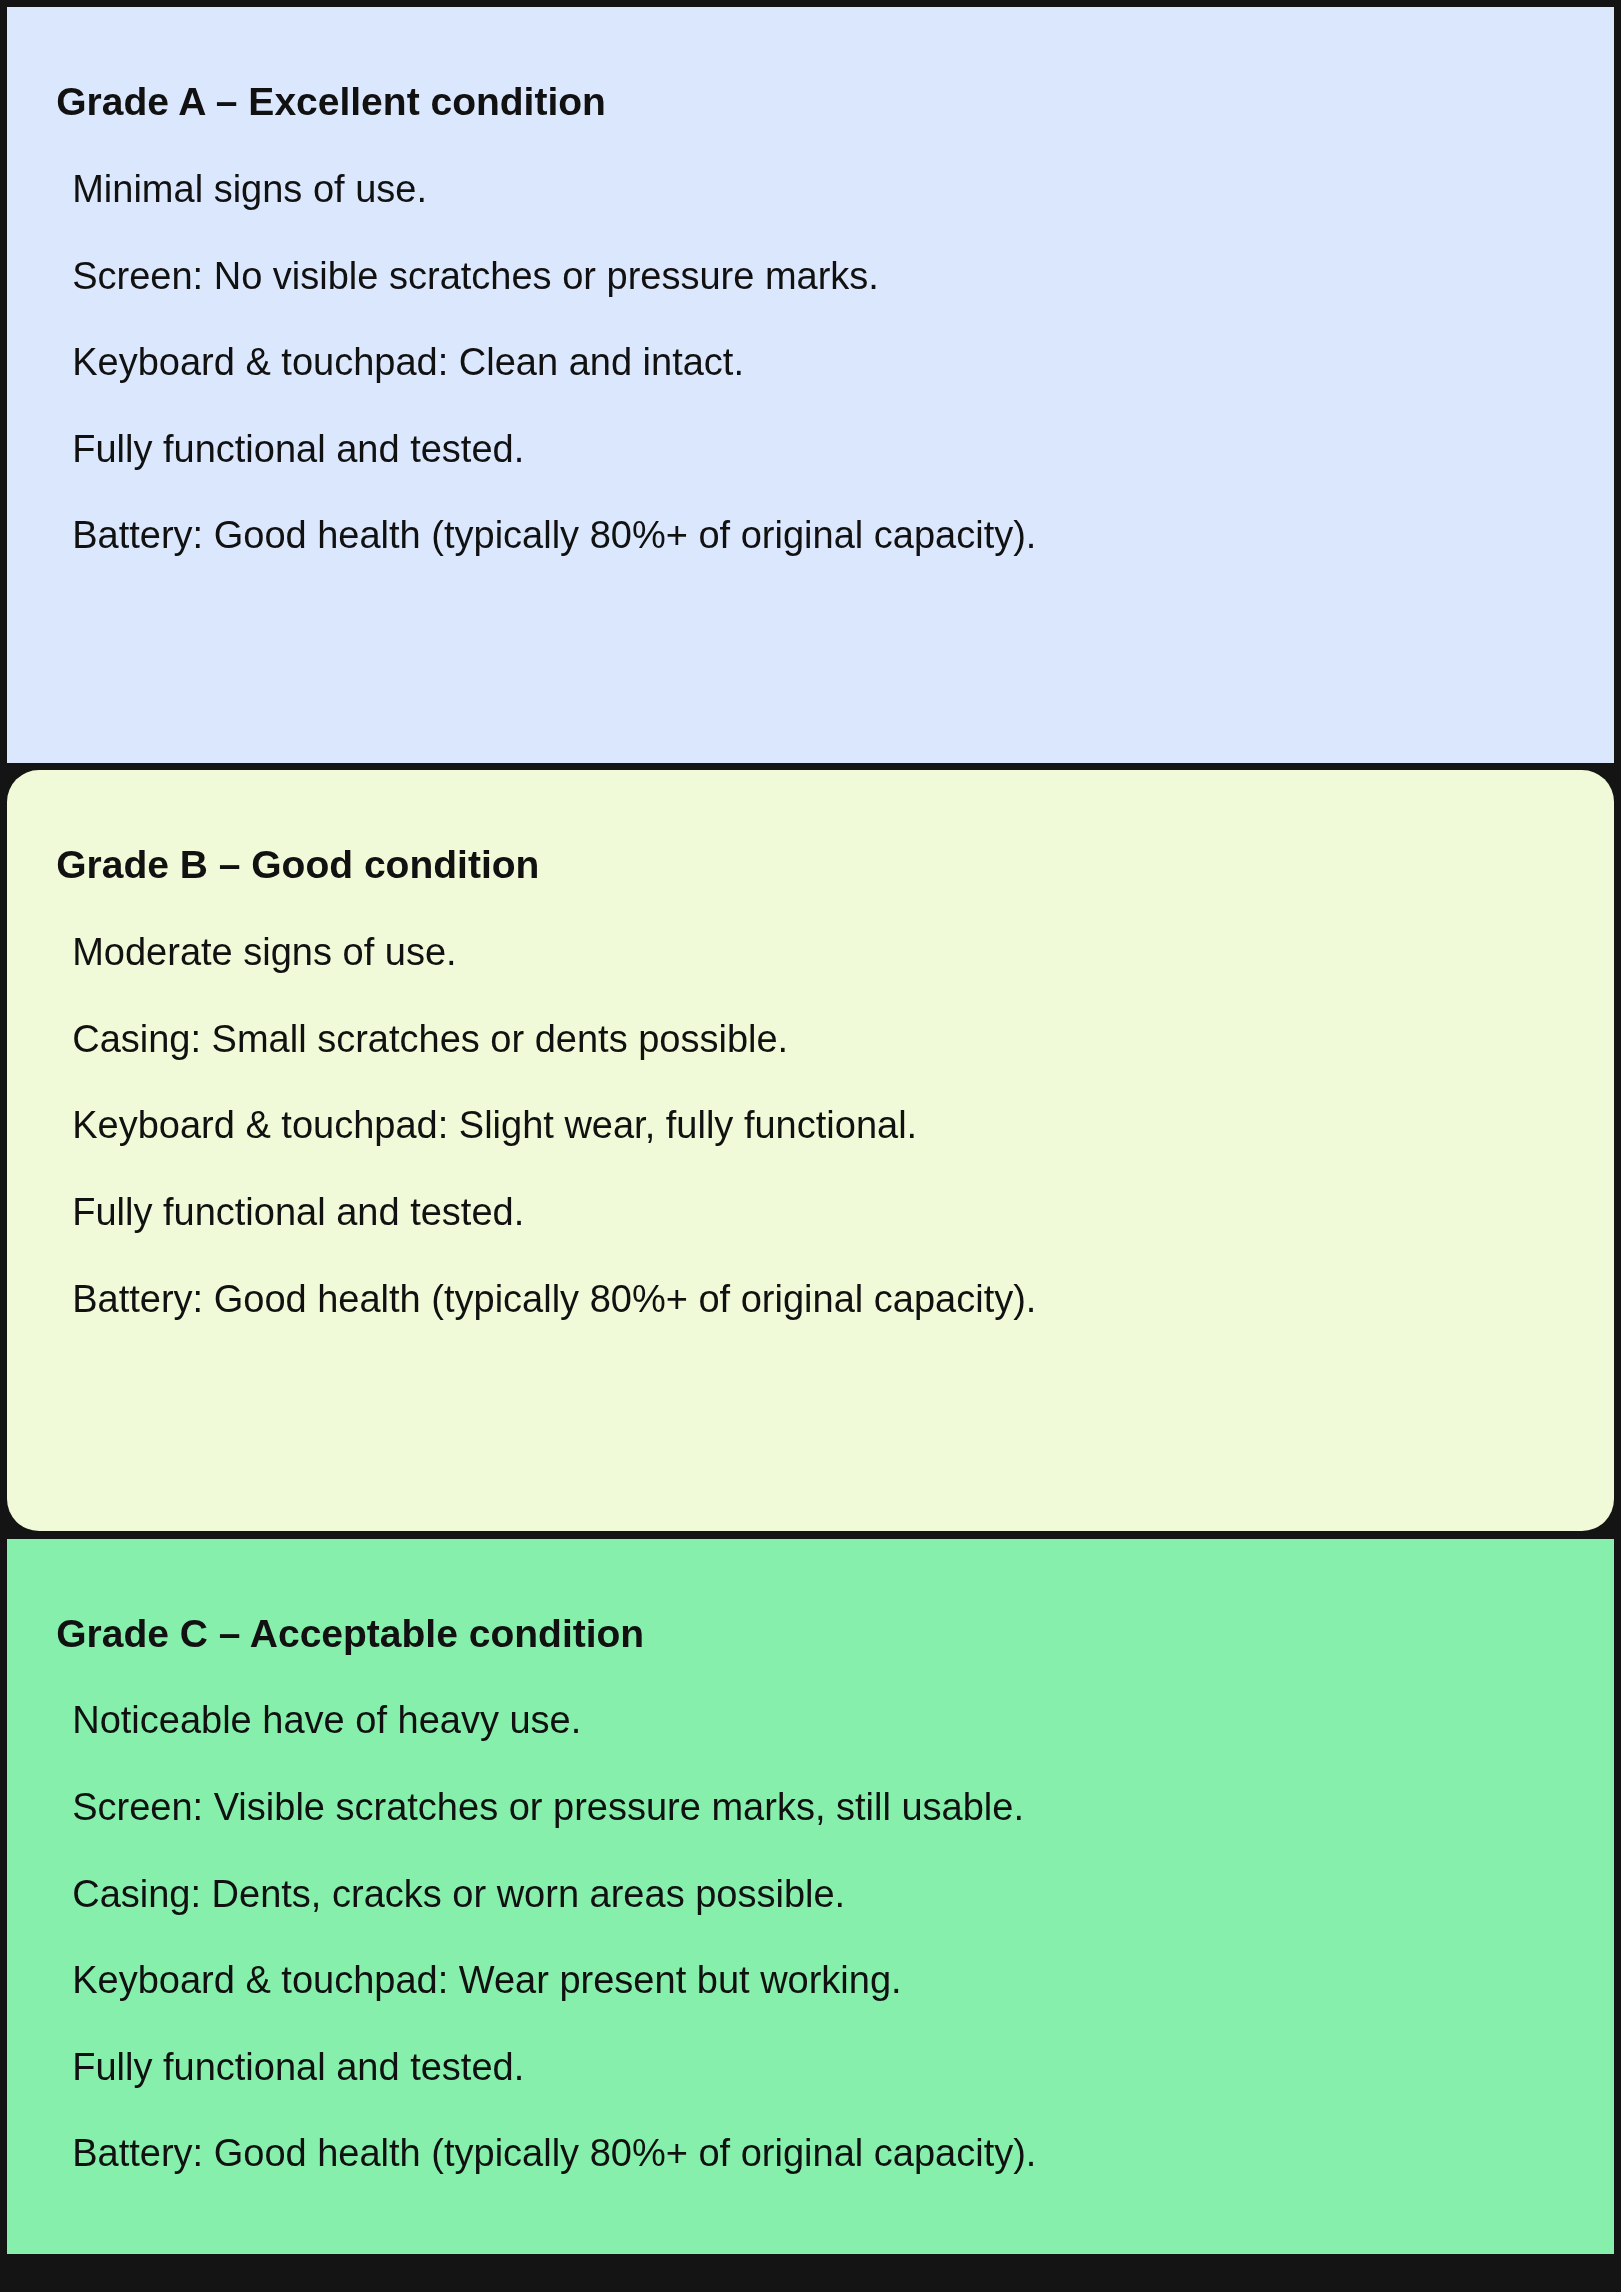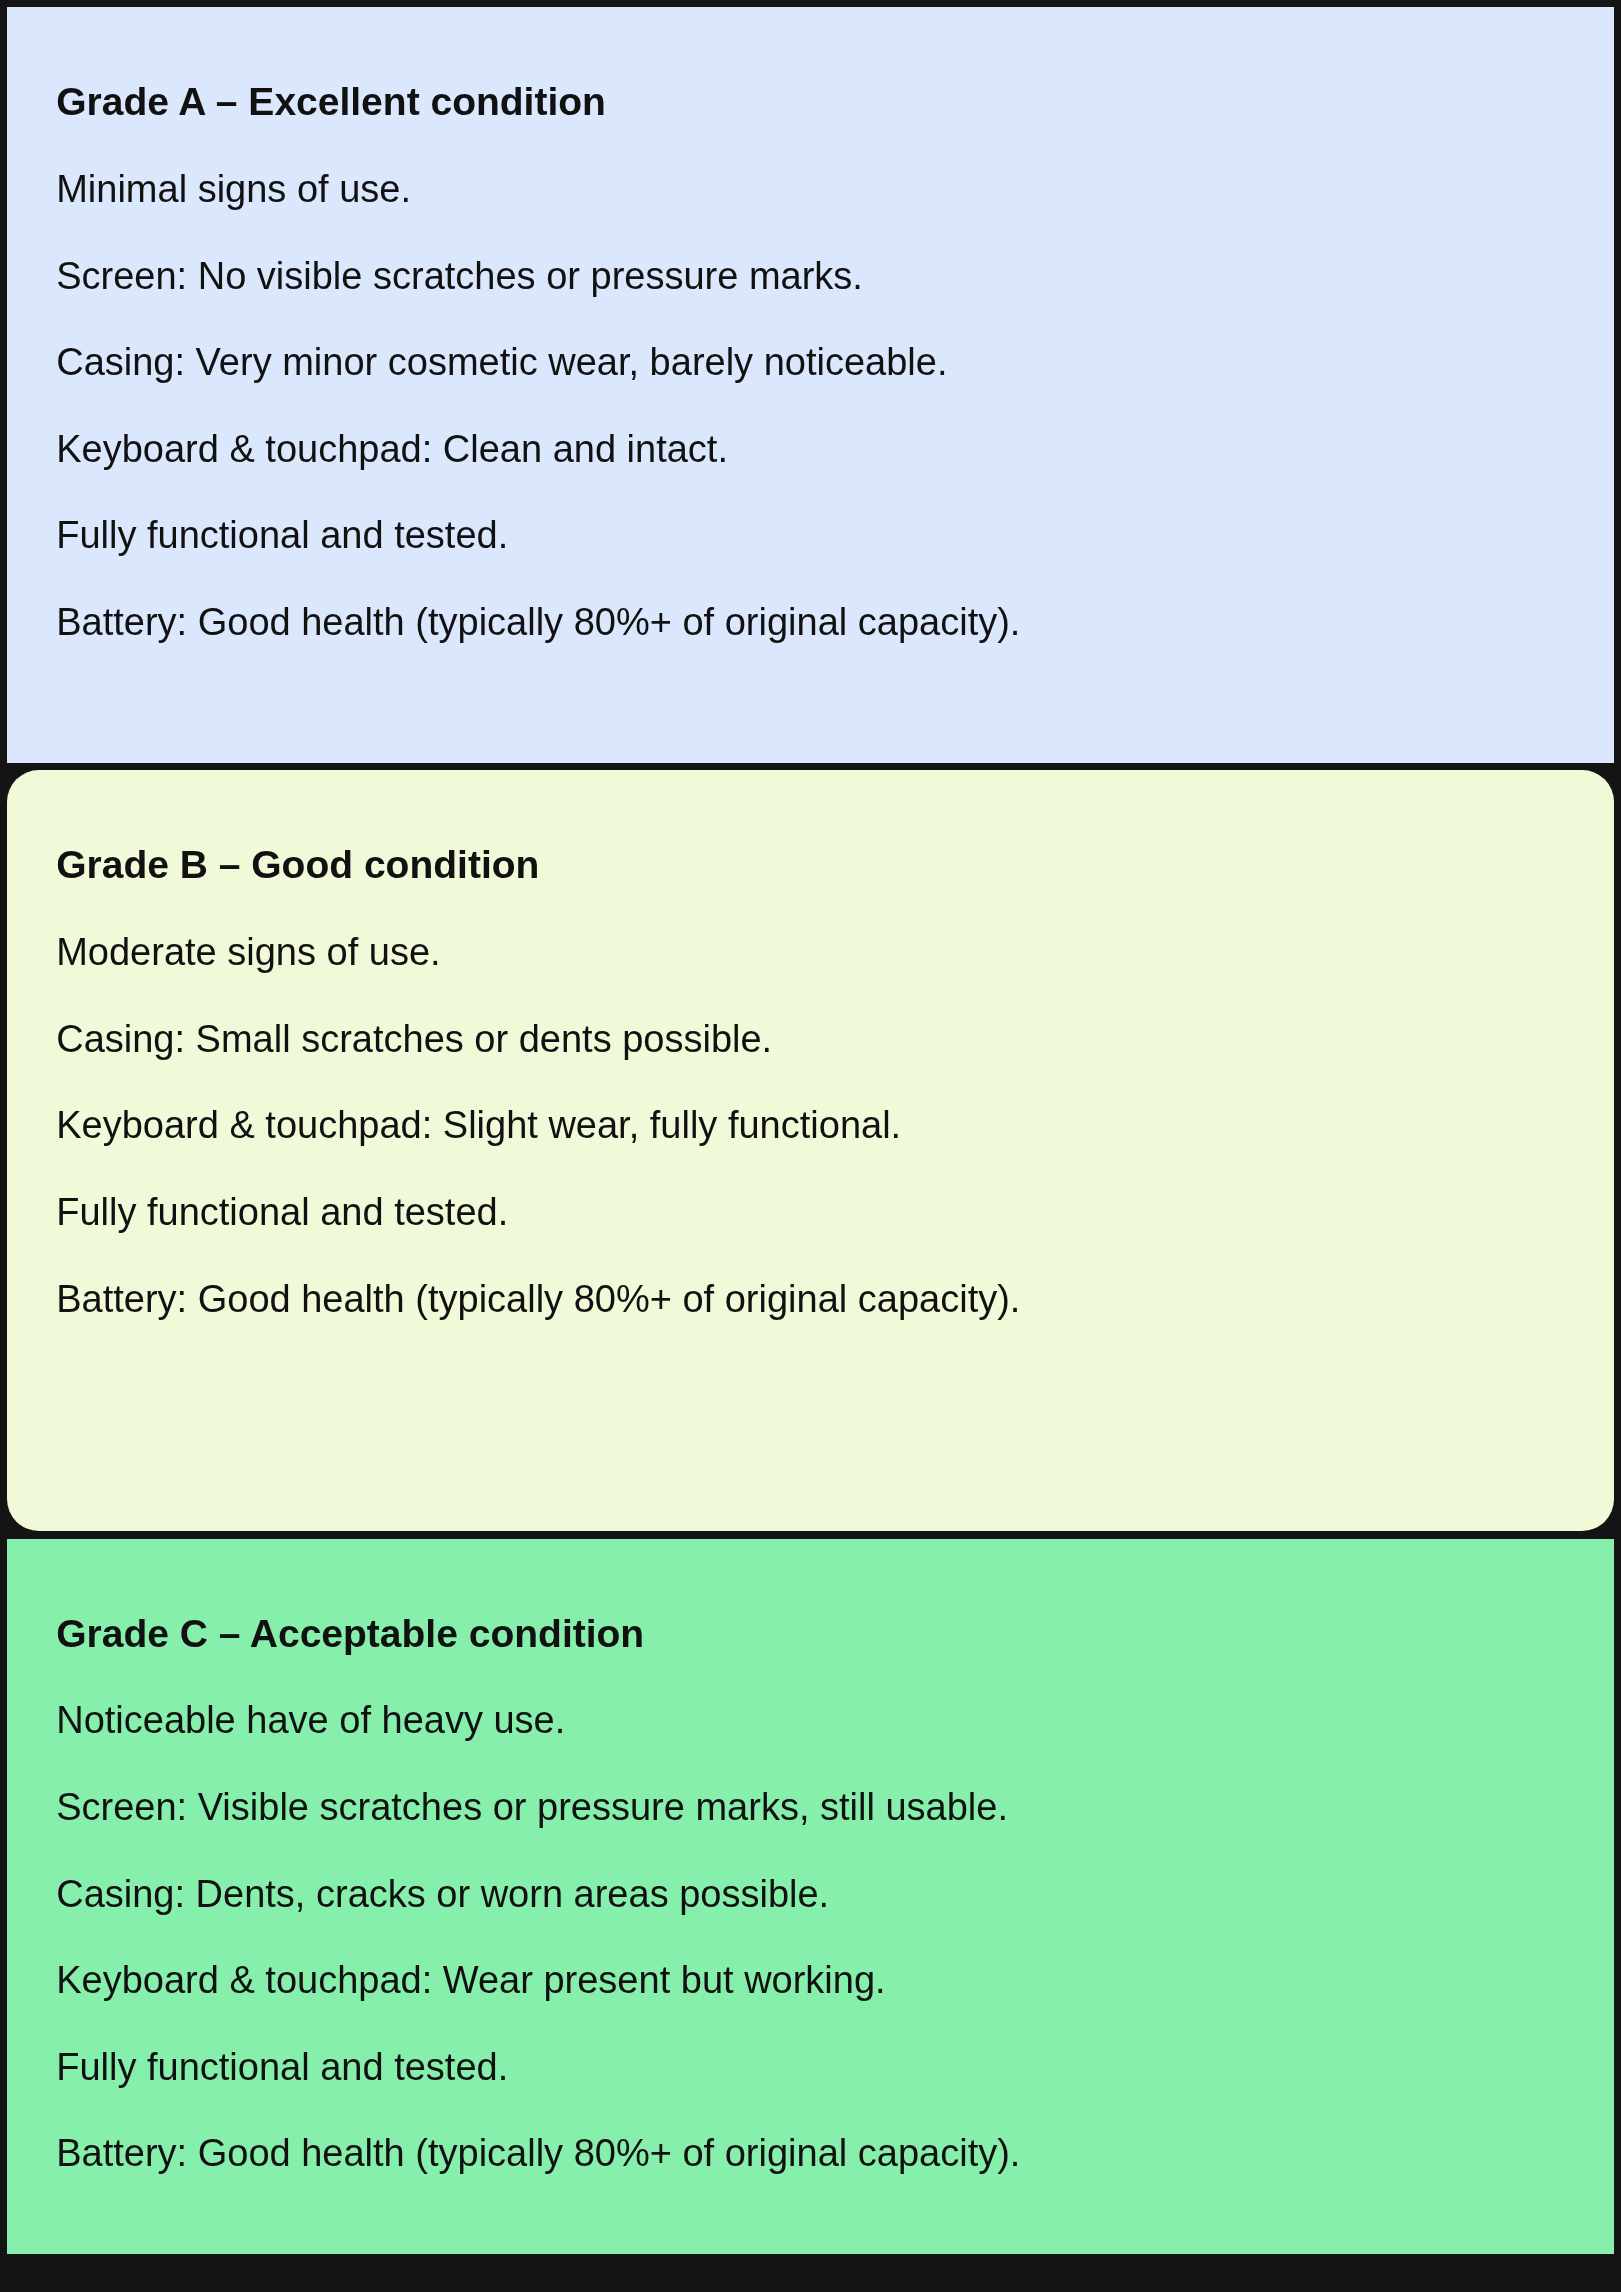--- a/index.html
+++ b/index.html
@@ -36,34 +36,33 @@
     line-height: 1.2;
     font-weight: bold;
     color: #111111;
     margin: 45px 0 0 0;
     letter-spacing: 0;
   }
   .panel p {
     font-size: 38px;
     line-height: 1.2;
     color: #111111;
-    margin: 41px 0;
+    margin: 41px 16px;
     max-width: 1460px;
   }
 </style>
 </head>
 <body>
 
 <div class="stack">
 
   <section class="panel panel-a" style="background: rgb(219, 231, 252);">
     <h2>Grade A – Excellent condition</h2>
     <p>Minimal signs of use.</p>
     <p>Screen: No visible scratches or pressure marks.</p>
-    <p>Casing: Very minor cosmetic wear, barely noticeable.</p>
     <p>Keyboard &amp; touchpad: Clean and intact.</p>
     <p>Fully functional and tested.</p>
     <p>Battery: Good health (typically 80%+ of original capacity).</p>
   </section>
 
   <section class="panel panel-b" style="background: rgb(241, 250, 216); border-radius: 32px;">
     <h2>Grade B – Good condition</h2>
     <p>Moderate signs of use.</p>
     <p>Casing: Small scratches or dents possible.</p>
     <p>Keyboard &amp; touchpad: Slight wear, fully functional.</p>

